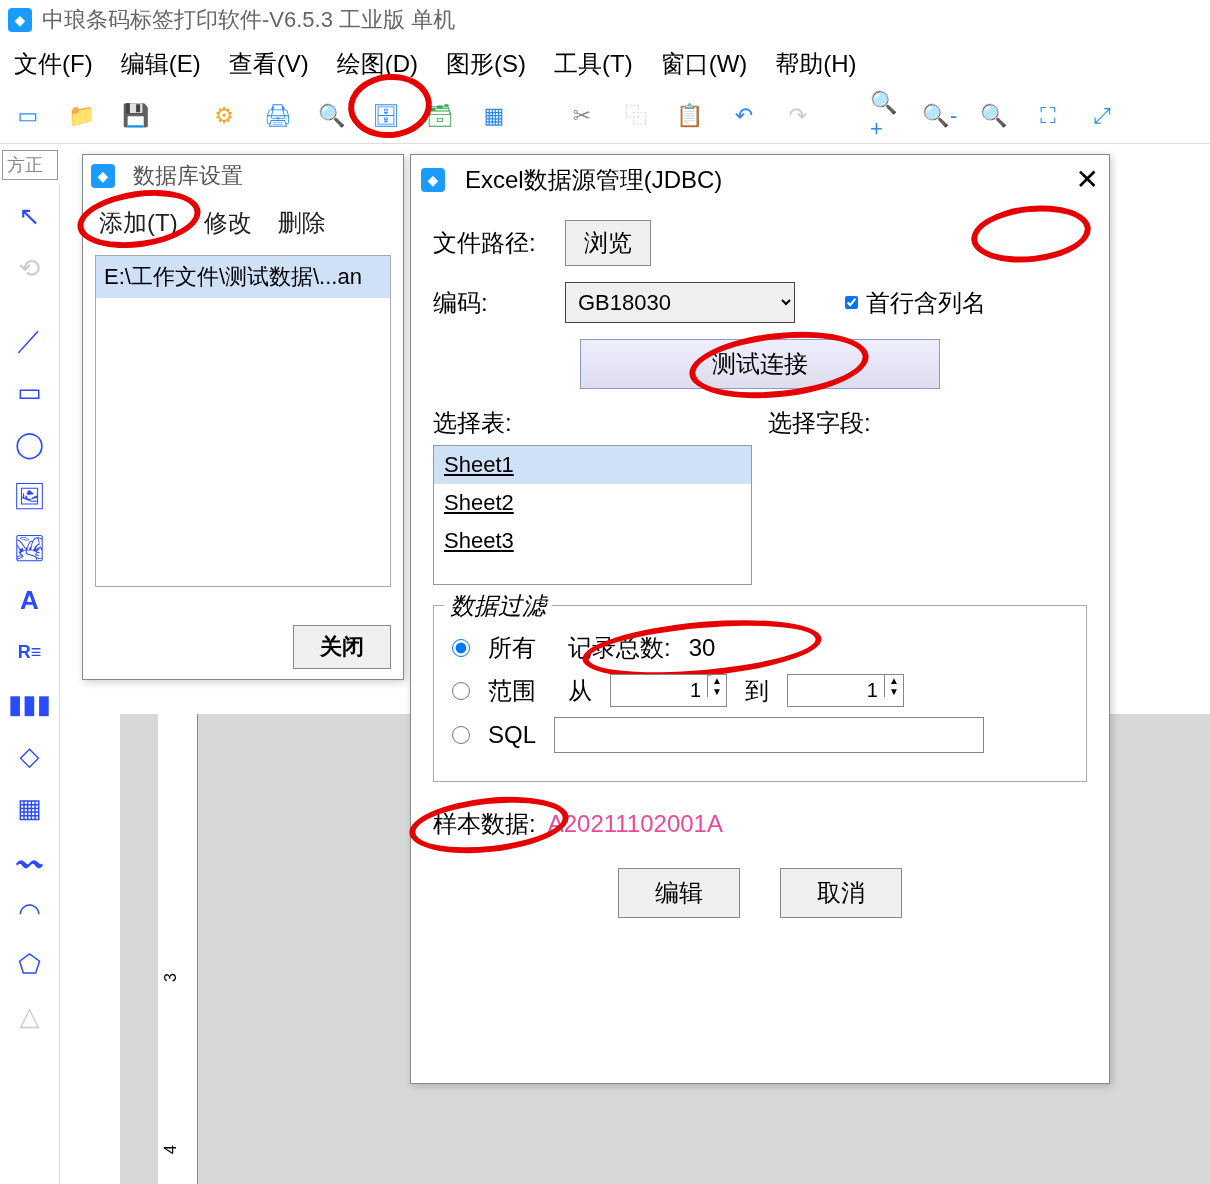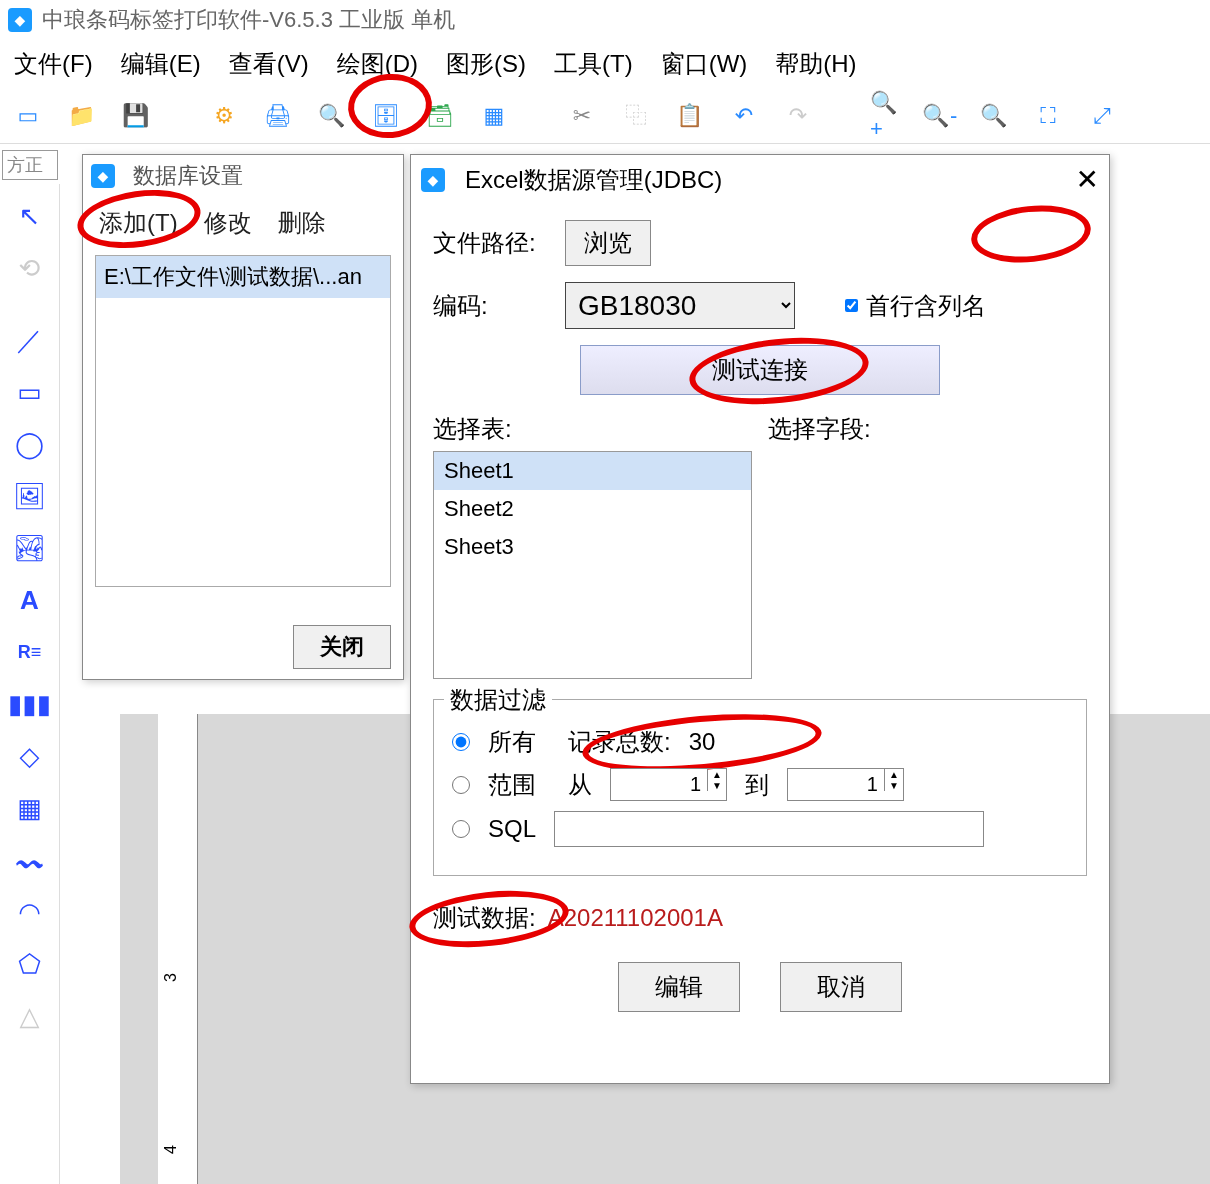--- a/index.html
+++ b/index.html
@@ -35,48 +35,48 @@
   
   
   .dlg-excel { position: absolute; left: 410px; top: 154px; width: 700px; height: 930px; background: #fff; border: 1px solid #888; box-shadow: 2px 2px 8px rgba(0,0,0,.2); }
   .dlg-excel .dlg-head { display:flex; align-items:center; padding:8px 10px; justify-content:space-between;}
   .dlg-excel .dlg-head-left { display:flex; align-items:center; gap:10px; font-size:24px;}
   .dlg-excel .close-x { font-size:28px; cursor:pointer; }
   .dlg-excel .form-row { display:flex; align-items:center; margin:16px 22px; font-size:24px; gap:12px; position:relative;}
   .dlg-excel .lbl { width: 120px; text-align:left;}
   .dlg-excel input.fld { border:1px solid #888; padding:6px 8px; font-size:22px; }
   .dlg-excel .browse-btn { border:1px solid #888; background:#f0f0f0; padding:6px 18px; font-size:24px; }
-  .dlg-excel select.fld { border:1px solid #444; padding:6px 8px; font-size:28px; width:230px; }
+  .dlg-excel select.fld { border:1px solid #444; padding:6px 8px; font-size:22px; width:230px; }
   .dlg-excel .chk { margin-left: 38px; display:flex; align-items:center; gap:8px; }
   .dlg-excel .test-btn { display:block; margin: 10px auto 18px; width: 360px; padding:8px 0; text-align:center; border:1px solid #8a9cc9; background: linear-gradient(#eef, #dde); font-size:24px; cursor:pointer;}
   .dlg-excel .circle3 { position:absolute; right:-4px; top:-14px; width:120px; height:56px; border:6px solid #e60000; border-radius:50%; transform:rotate(-6deg); pointer-events:none;}
   .dlg-excel .test-wrap { position:relative; }
   .dlg-excel .circle4 { position:absolute; left:278px; top:-6px; width:180px; height:64px; border:6px solid #e60000; border-radius:50%; transform:rotate(-6deg); pointer-events:none;}
   
   .cols { display:flex; gap:16px; margin: 0 22px; }
   .col { flex:1; }
   .col-lbl { font-size:24px; margin-bottom:6px; }
-  .list-box { border:1px solid #999; height:228px; background:#fff; font-size:22px;}
+  .list-box { border:1px solid #999; height:140px; background:#fff; font-size:22px;text-decoration:underline;}
   .list-box .item { padding:6px 10px; }
   .list-box .item.sel { background:#cfe1f7; }
   
   .filter-panel { margin: 20px 22px 0; border:1px solid #aaa; padding: 16px 14px 18px; position:relative;}
-  .filter-panel .legend { position:absolute; top:-16px; left:10px; background:#fff; padding:0 6px; font-size:24px;}
+  .filter-panel .legend { position:absolute; top:-16px; left:10px; background:#fff; padding:0 6px; font-size:24px;font-style:italic;}
   .filter-row { display:flex; align-items:center; gap:18px; font-size:24px; margin:10px 4px; position:relative;}
   .filter-row input[type=radio]{ width:18px; height:18px;}
   .filter-row .circle5 { position:absolute; left:130px; top:-10px; width:240px; height:54px; border:6px solid #e60000; border-radius:50%; transform:rotate(-5deg); pointer-events:none;}
   .spin { display:inline-flex; border:1px solid #888; }
   .spin input { border:none; width:96px; text-align:right; padding:4px 6px; font-size:20px;}
   .spin .btns { display:flex; flex-direction:column; }
   .spin .btns span { font-size:10px; padding:0 4px; border-left:1px solid #888; cursor:pointer;}
   .sql-input { border:1px solid #888; width:430px; height:36px; }
   
   .sample-row { display:flex; align-items:center; gap:12px; margin:26px 22px 0; font-size:24px; position:relative;}
   .sample-row .circle6 { position:absolute; left:-24px; top:-10px; width:160px; height:54px; border:6px solid #e60000; border-radius:50%; transform:rotate(-6deg); pointer-events:none;}
-  .sample-val { color:#b91c1c; }
+  .sample-val { color:#ec4899; }
   
   .action-row { display:flex; gap:40px; justify-content:center; margin-top:28px; }
   .action-row button { padding:8px 36px; font-size:24px; border:1px solid #888; background:#f0f0f0; cursor:pointer;}
 </style>
 </head>
 <body>
 
 <div class="title-bar">
   <span class="app-icon">◆</span>
   <span class="title-text">中琅条码标签打印软件-V6.5.3 工业版 单机</span>
@@ -246,21 +246,21 @@
         </span>
     </div>
     <div class="filter-row">
       <input type="radio" name="flt" style="">
       <span>SQL</span>
       <input class="sql-input" style="">
     </div>
   </div>
 
   <div class="sample-row">
-    <span>测试数据:</span>
+    <span>样本数据:</span>
     <span class="sample-val">A20211102001A</span>
     <div class="circle6"></div>
   </div>
 
   <div class="action-row">
     <button>编辑</button>
     <button>取消</button>
   </div>
 </div>
 

